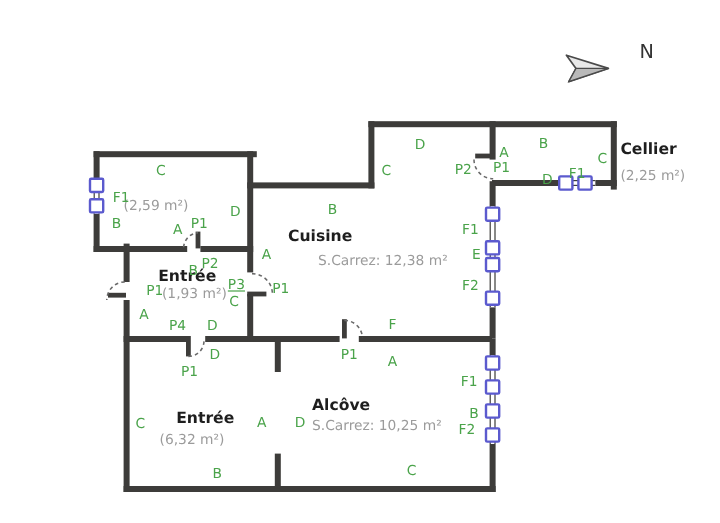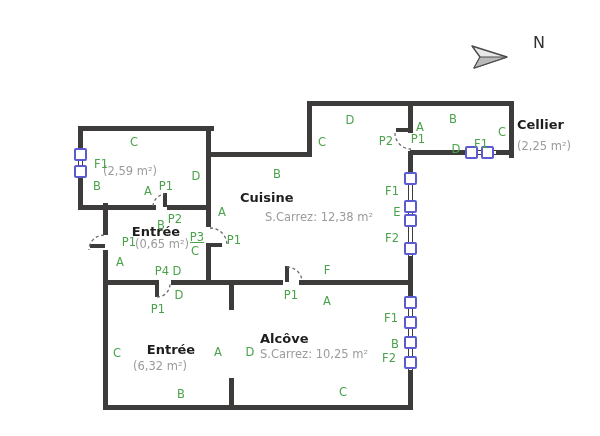--- a/index.html
+++ b/index.html
@@ -97,21 +97,21 @@
     <g>
       <polygon points="507,57 472,46 480,57 474,68" fill="#e8e8e8" stroke="#4a4a4a" stroke-width="1.4" stroke-linejoin="round"></polygon>
       <polygon points="507,57 480,57 474,68" fill="#b9b9b9" stroke="#4a4a4a" stroke-width="1"></polygon>
     </g>
   </svg>
   <div id="compass-n">N</div>
 
   <div class="room-sub centered" style="left:130px;top:171px;">(2,59 m²)</div>
 
   <div class="room-name centered" style="left:156px;top:231px;">Entrée</div>
-  <div class="room-sub centered" style="left:162px;top:244px;">(0,65 m²)</div>
+  <div class="room-sub centered" style="left:162px;top:244px;">(1,93 m²)</div>
 
   <div class="room-name" style="left:240px;top:190px;">Cuisine</div>
   <div class="room-sub" style="left:242px;top:210px;margin-left:23px;">S.Carrez: 12,38 m²</div>
 
   <div class="room-name" style="left:260px;top:331px;">Alcôve</div>
   <div class="room-sub" style="left:260px;top:347px;">S.Carrez: 10,25 m²</div>
 
   <div class="room-name centered" style="left:171px;top:349px;">Entrée</div>
   <div class="room-sub centered" style="left:160px;top:366px;">(6,32 m²)</div>
 
@@ -124,21 +124,21 @@
       <span class="wlabel" style="left: 97px; top: 186px;">B</span>
       <span class="wlabel" style="left: 196px; top: 176px;">D</span>
       <span class="wlabel" style="left: 148px; top: 191px;">A</span>
       <span class="wlabel" style="left: 166px; top: 186px;">P1</span>
       <span class="wlabel" style="left: 161px; top: 225px;">B</span>
       <span class="wlabel" style="left: 175px; top: 219px;">P2</span>
       <span class="wlabel" style="left: 197px; top: 237px; text-decoration: underline;">P3</span>
       <span class="wlabel" style="left: 195px; top: 251px;">C</span>
       <span class="wlabel" style="left: 129px; top: 242px;">P1</span>
       <span class="wlabel" style="left: 120px; top: 262px;">A</span>
-      <span class="wlabel" style="left: 162px; top: 271px;">P4</span>
+      <span class="wlabel" style="left: 148px; top: 271px;">P4</span>
       <span class="wlabel" style="left: 177px; top: 271px;">D</span>
       <span class="wlabel" style="left: 179px; top: 295px;">D</span>
       <span class="wlabel" style="left: 158px; top: 309px;">P1</span>
       <span class="wlabel" style="left: 322px; top: 142px;">C</span>
       <span class="wlabel" style="left: 350px; top: 120px;">D</span>
       <span class="wlabel" style="left: 277px; top: 174px;">B</span>
       <span class="wlabel" style="left: 222px; top: 212px;">A</span>
       <span class="wlabel" style="left: 234px; top: 240px;">P1</span>
       <span class="wlabel" style="left: 392px; top: 191px;">F1</span>
       <span class="wlabel" style="left: 397px; top: 212px;">E</span>

